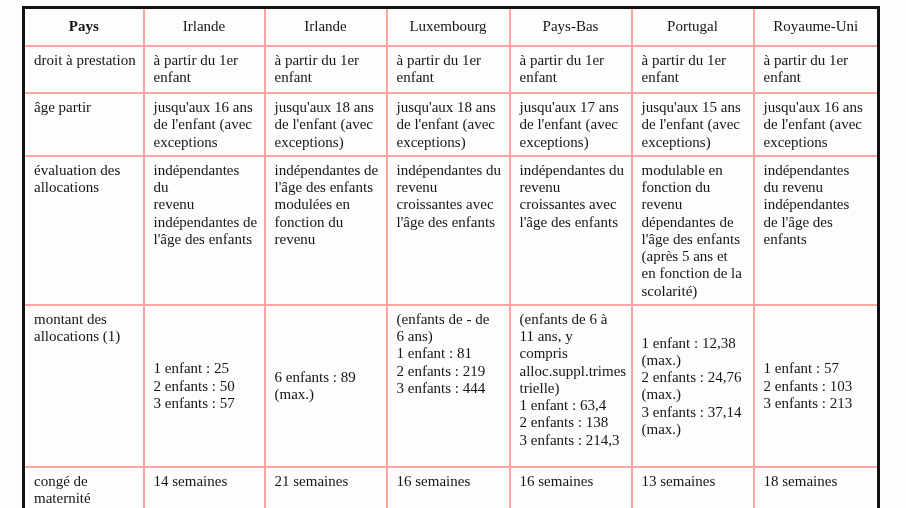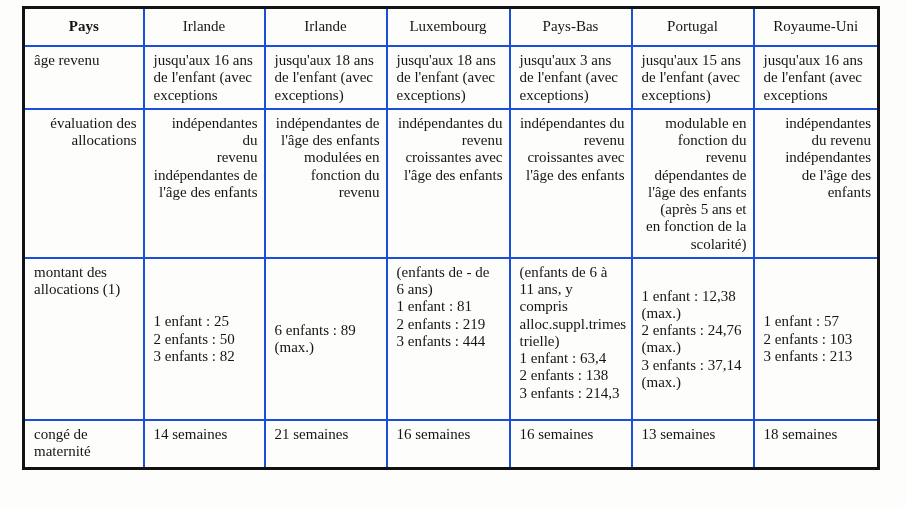--- a/index.html
+++ b/index.html
@@ -20,40 +20,40 @@
     position: absolute;
     left: 22px;
     top: 6px;
     width: 855px;
     border-collapse: collapse;
     table-layout: fixed;
     border: 3px solid #121212;
     background: #fdfdfb;
   }
   .benefits th, .benefits td {
-    border: 2px solid #1d4ed8;
+    border: 2px solid #fca5a5;
     font-size: 15px;
     line-height: 1.15;
     vertical-align: top;
     padding: 5px 6px 4px 9px;
     white-space: pre-line;
     overflow: hidden;
     font-weight: normal;
   }
   .benefits th {
     text-align: center;
     vertical-align: middle;
     padding: 4px 2px;
     white-space: nowrap;
     height: 28px;
   }
   .benefits th.pays-header { font-weight: bold; }
   tr.r-droit   { height: 47px; }
   tr.r-age     { height: 61px; }
-  tr.r-eval    { height: 141px; text-align: right; }
+  tr.r-eval    { height: 141px; }
   tr.r-montant { height: 162px; }
   tr.r-conge   { height: 49px; }
   td.vmid { vertical-align: middle; }
 </style>
 </head>
 <body>
 
 <div class="sheet">
   <table class="benefits">
     <colgroup>
@@ -70,32 +70,47 @@
         <th class="pays-header">Pays</th>
         <th>Irlande</th>
         <th>Irlande</th>
         <th>Luxembourg</th>
         <th>Pays-Bas</th>
         <th>Portugal</th>
         <th>Royaume-Uni</th>
       </tr>
     </thead>
     <tbody>
+      <tr class="r-droit">
+        <td>droit à prestation</td>
+        <td>à partir du 1er
+enfant</td>
+        <td>à partir du 1er
+enfant</td>
+        <td>à partir du 1er
+enfant</td>
+        <td>à partir du 1er
+enfant</td>
+        <td>à partir du 1er
+enfant</td>
+        <td>à partir du 1er
+enfant</td>
+      </tr>
       <tr class="r-age">
-        <td>âge revenu</td>
+        <td>âge partir</td>
         <td>jusqu'aux 16 ans
 de l'enfant (avec
 exceptions</td>
         <td>jusqu'aux 18 ans
 de l'enfant (avec
 exceptions)</td>
         <td>jusqu'aux 18 ans
 de l'enfant (avec
 exceptions)</td>
-        <td>jusqu'aux 3 ans
+        <td>jusqu'aux 17 ans
 de l'enfant (avec
 exceptions)</td>
         <td>jusqu'aux 15 ans
 de l'enfant (avec
 exceptions)</td>
         <td>jusqu'aux 16 ans
 de l'enfant (avec
 exceptions</td>
       </tr>
       <tr class="r-eval">
@@ -130,21 +145,21 @@
 du revenu
 indépendantes
 de l'âge des
 enfants</td>
       </tr>
       <tr class="r-montant">
         <td>montant des
 allocations (1)</td>
         <td class="vmid">1 enfant : 25
 2 enfants : 50
-3 enfants : 82</td>
+3 enfants : 57</td>
         <td class="vmid">6 enfants : 89
 (max.)</td>
         <td>(enfants de - de
 6 ans)
 1 enfant : 81
 2 enfants : 219
 3 enfants : 444</td>
         <td>(enfants de 6 à
 11 ans, y
 compris

